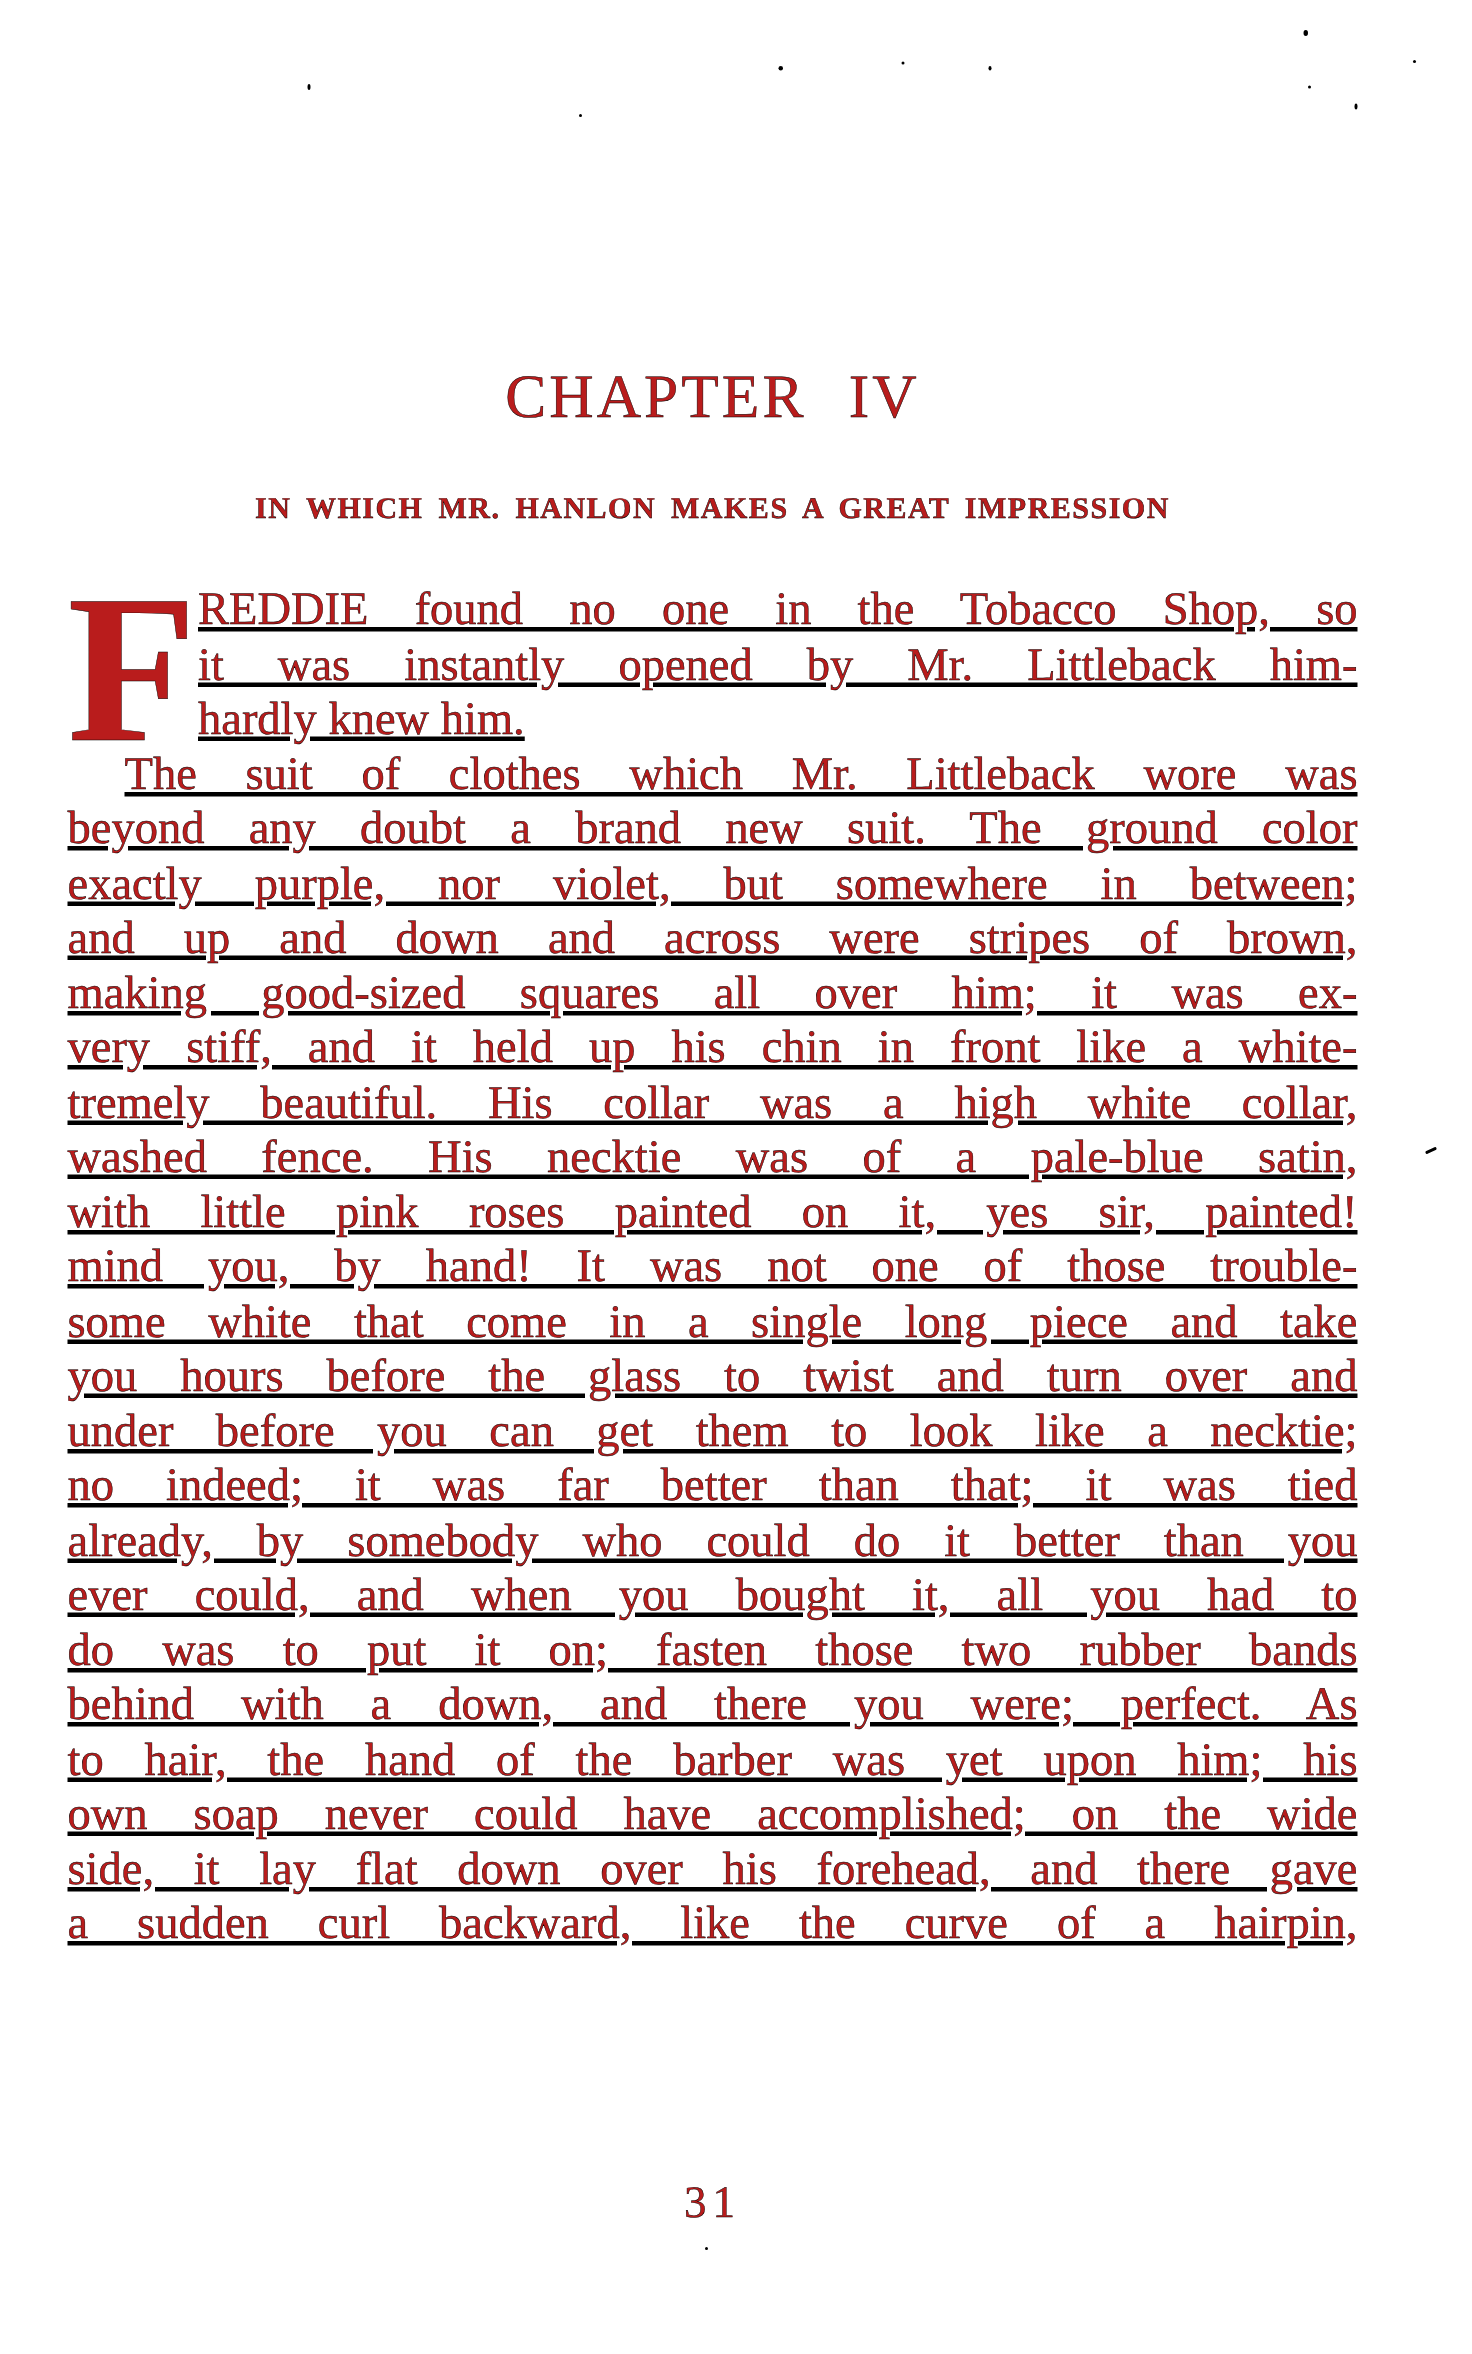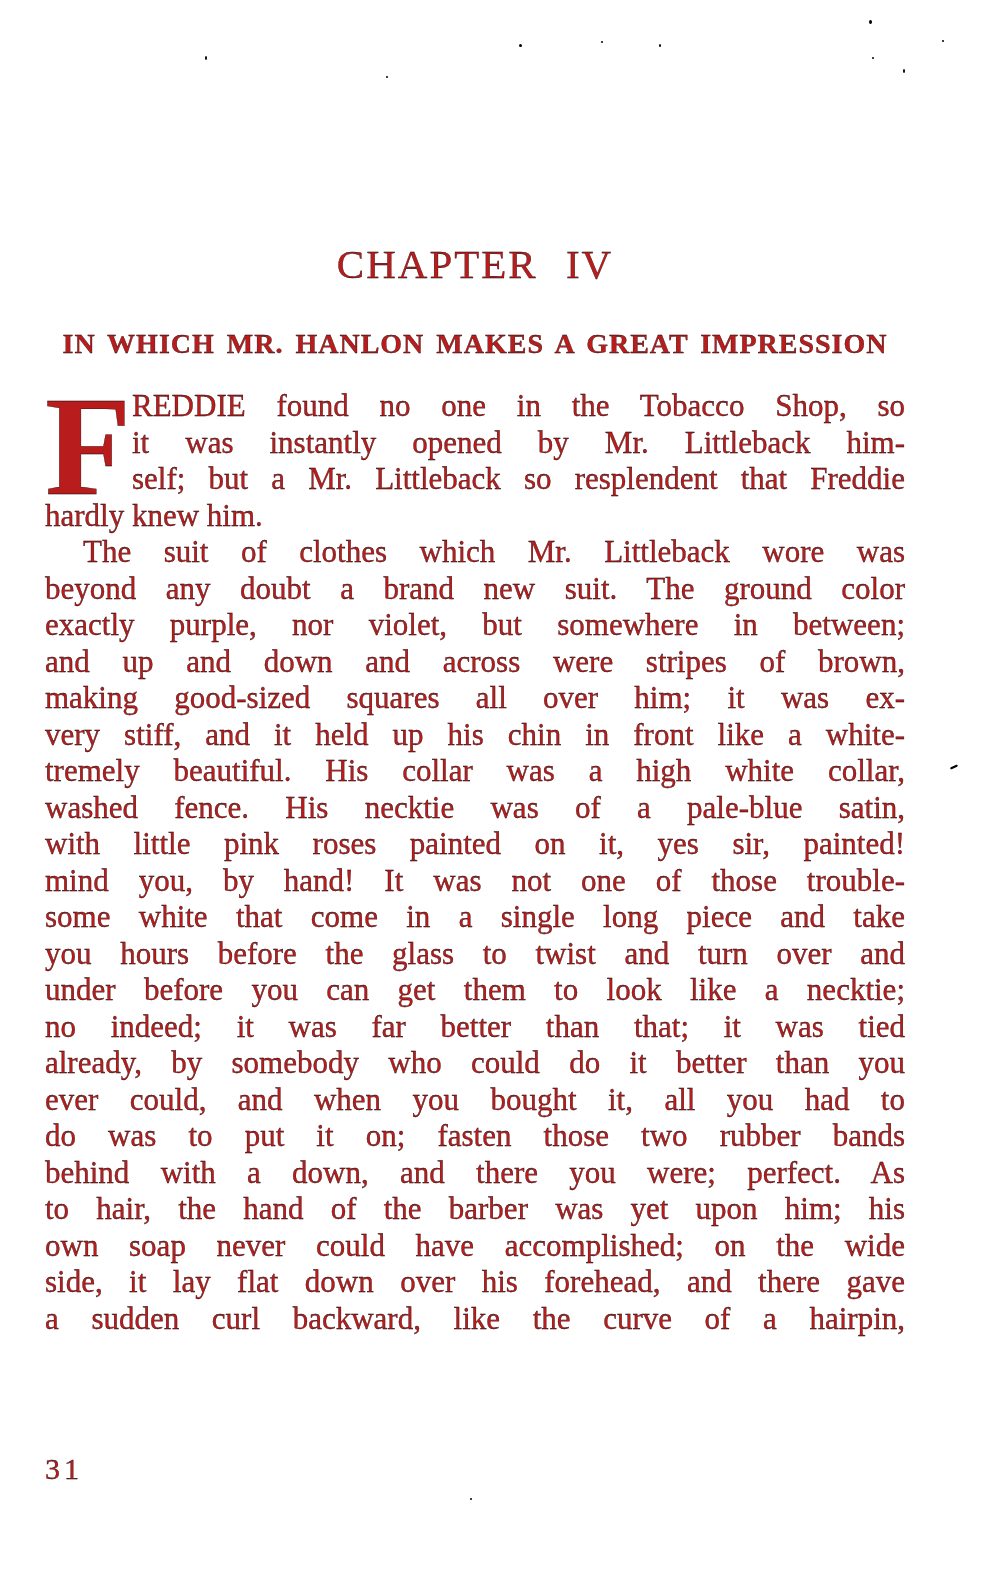--- a/index.html
+++ b/index.html
@@ -25,56 +25,57 @@
     letter-spacing: 2px;
     word-spacing: 16px;
   }
   .chapter-subtitle {
     position: absolute;
     top: 328px;
     left: 45px;
     width: 860px;
     margin: 0;
     text-align: center;
-    font-size: 28px;
+    font-size: 20px;
     font-weight: bold;
     letter-spacing: 1px;
     word-spacing: 4px;
   }
   .body-text {
     position: absolute;
     top: 388px;
     left: 45px;
     width: 860px;
     font-size: 31px;
     line-height: 36.5px;
   }
   .line {
     text-align: justify;
     text-align-last: justify;
+    text-decoration: underline;
   }
   .line.pad { padding-left: 15px; }
   .line.indent { padding-left: 38px; }
   .line.flush { text-align-last: left; }
   .dropcap {
     float: left;
     width: 85px;
     height: 106px;
     margin-right: 2px;
     font-size: 141px;
     line-height: 116px;
     font-weight: bold;
     text-align: left;
   }
   .page-number {
     position: absolute;
     top: 1452px;
     left: 45px;
     width: 860px;
-    text-align: left;
+    text-align: center;
     font-size: 30px;
     letter-spacing: 4px;
   }
   .speck {
     position: absolute;
     background: #000;
     border-radius: 50%;
   }
   .speck.dash {
     border-radius: 1px;
@@ -88,21 +89,20 @@
 
   <h1 class="chapter-title">CHAPTER IV</h1>
 
   <h2 class="chapter-subtitle">IN WHICH MR. HANLON MAKES A GREAT IMPRESSION</h2>
 
   <section class="body-text">
     <span class="dropcap">F</span>
 
     <div class="line">REDDIE found no one in the Tobacco Shop, so</div>
     <div class="line pad">it was instantly opened by Mr. Littleback him-</div>
-    <div class="line">self; but a Mr. Littleback so resplendent that Freddie</div>
     <div class="line flush">hardly knew him.</div>
 
     <div class="line indent">The suit of clothes which Mr. Littleback wore was</div>
     <div class="line">beyond any doubt a brand new suit. The ground color</div>
     <div class="line">exactly purple, nor violet, but somewhere in between;</div>
     <div class="line">and up and down and across were stripes of brown,</div>
     <div class="line">making good-sized squares all over him; it was ex-</div>
     <div class="line">very stiff, and it held up his chin in front like a white-</div>
     <div class="line">tremely beautiful. His collar was a high white collar,</div>
     <div class="line">washed fence. His necktie was of a pale-blue satin,</div>

